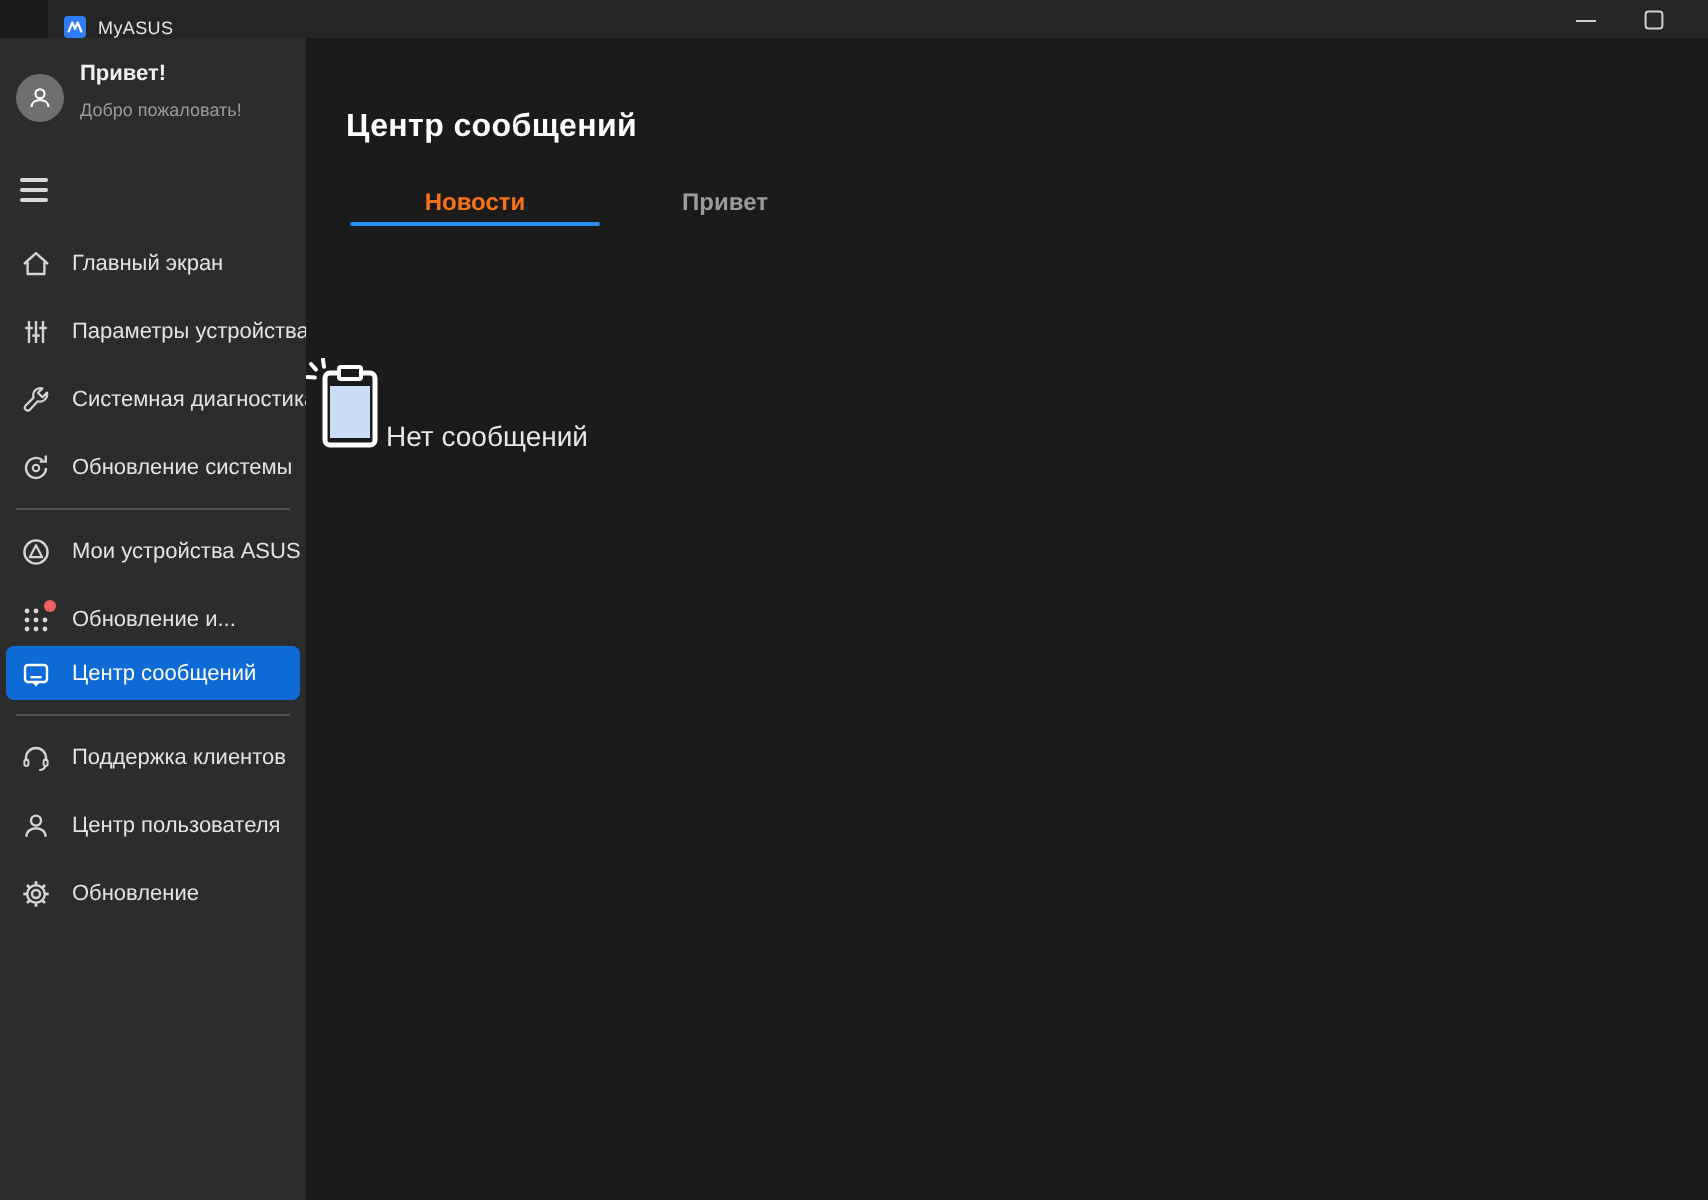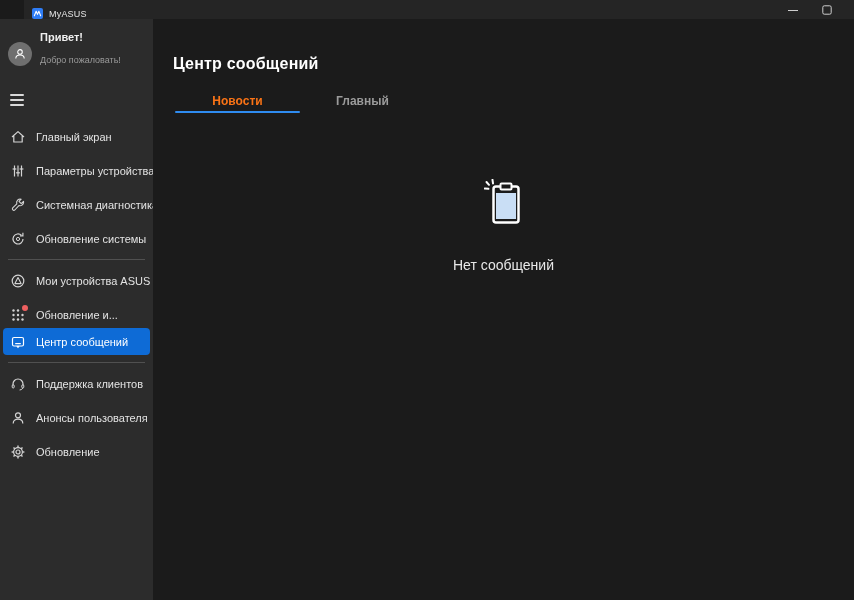--- a/index.html
+++ b/index.html
@@ -21,21 +21,21 @@
              background:#2c2c2c; }
   .main { position:absolute; left:153px; top:19px; width:701px; height:581px;
           background:#1b1b1b; }
 
   
   .greeting { display:flex; align-items:flex-end; padding:12px 8px 10px 8px; }
   .avatar { width:24px; height:24px; border-radius:50%; background:#6f6f6f;
             display:flex; align-items:center; justify-content:center; flex:0 0 24px; }
   .greet-text { margin-left:8px; line-height:1.25; }
   .greet-hello { color:#f0f0f0; font-size:11px; font-weight:bold; }
-  .greet-sub { color:#9a9a9a; font-size:9px; margin-top:10px; }
+  .greet-sub { color:#9a9a9a; font-size:9px; margin-top:5px; }
 
   
   .hamburger { padding:18px 0 10px 10px; }
   .hamburger .bar { width:14px; height:2px; background:#d9d9d9; border-radius:1px; margin-bottom:3px; }
   .hamburger .bar:last-child { margin-bottom:0; }
 
   
   .nav { margin-top:2px; }
   .nav-item { position:relative; display:flex; align-items:center; height:26px;
               padding-left:10px; color:#e3e3e3; font-size:11px; cursor:default;margin-top:8px; }
@@ -50,21 +50,21 @@
   
   .page-title { color:#ffffff; font-size:16px; font-weight:bold;
                 padding:36px 0 0 20px; letter-spacing:.2px; }
   .tabs { display:flex; margin:16px 0 0 22px; }
   .tab { width:125px; height:24px; display:flex; align-items:center; justify-content:center;
          font-size:12px; font-weight:bold; color:#9b9b9b; position:relative; }
   .tab.active { color:#f97316; }
   .tab.active::after { content:""; position:absolute; left:0; right:0; bottom:0;
                        height:2px; background:#2f8cf0; border-radius:1px; }
 
-  .empty { display:flex; flex-direction:column; align-items:center; margin-top:66px; }
+  .empty { display:flex; flex-direction:row; align-items:center; margin-top:66px; }
   .empty-msg { color:#e8e8e8; font-size:14px; margin-top:30px; }
 </style>
 </head>
 <body>
 
 <div class="titlebar">
   <div class="app-logo">
     <svg width="9" height="9" viewBox="0 0 10 10">
       <path d="M1.5 7.5 L3.5 2.5 L5 6 L6.5 2.5 L8.5 7.5" fill="none" stroke="#ffffff" stroke-width="1.2" stroke-linecap="round" stroke-linejoin="round"></path>
     </svg>
@@ -213,21 +213,21 @@
       <span class="lbl">Поддержка клиентов</span>
     </div>
 
     <div class="nav-item">
       <span class="ico">
         <svg width="16" height="16" viewBox="0 0 16 16">
           <circle cx="8" cy="5.3" r="2.5" fill="none" stroke="#d4d4d4" stroke-width="1.2"></circle>
           <path d="M3.2 13.4 c0-2.7 2.1-4.3 4.8-4.3 s4.8 1.6 4.8 4.3" fill="none" stroke="#d4d4d4" stroke-width="1.2"></path>
         </svg>
       </span>
-      <span class="lbl">Анонсы пользователя</span>
+      <span class="lbl">Центр пользователя</span>
     </div>
 
     <div class="nav-item">
       <span class="ico">
         <svg width="16" height="16" viewBox="0 0 16 16">
           <circle cx="8" cy="8" r="2" fill="none" stroke="#d4d4d4" stroke-width="1.2"></circle>
           <circle cx="8" cy="8" r="4.4" fill="none" stroke="#d4d4d4" stroke-width="1.2"></circle>
           <g stroke="#d4d4d4" stroke-width="1.4">
             <line x1="8" y1="1.6" x2="8" y2="3.4"></line>
               <line x1="8" y1="12.6" x2="8" y2="14.4"></line>
@@ -244,21 +244,21 @@
     </div>
 
   </div>
 </div>
 
 <div class="main">
   <div class="page-title">Центр сообщений</div>
 
   <div class="tabs">
     <div class="tab active">Новости</div>
-    <div class="tab">Главный</div>
+    <div class="tab">Привет</div>
   </div>
 
   <div class="empty">
     <svg width="40" height="48" viewBox="0 0 40 48">
       <g stroke="#ffffff" stroke-width="2" stroke-linecap="round">
         <line x1="2.5" y1="3" x2="5" y2="5.8"></line>
         <line x1="8.5" y1="0.8" x2="9" y2="4.4"></line>
         <line x1="0.8" y1="9.5" x2="4.4" y2="9.8"></line>
       </g>
       <rect x="12" y="14" width="20" height="26" fill="#c9def5"></rect>

